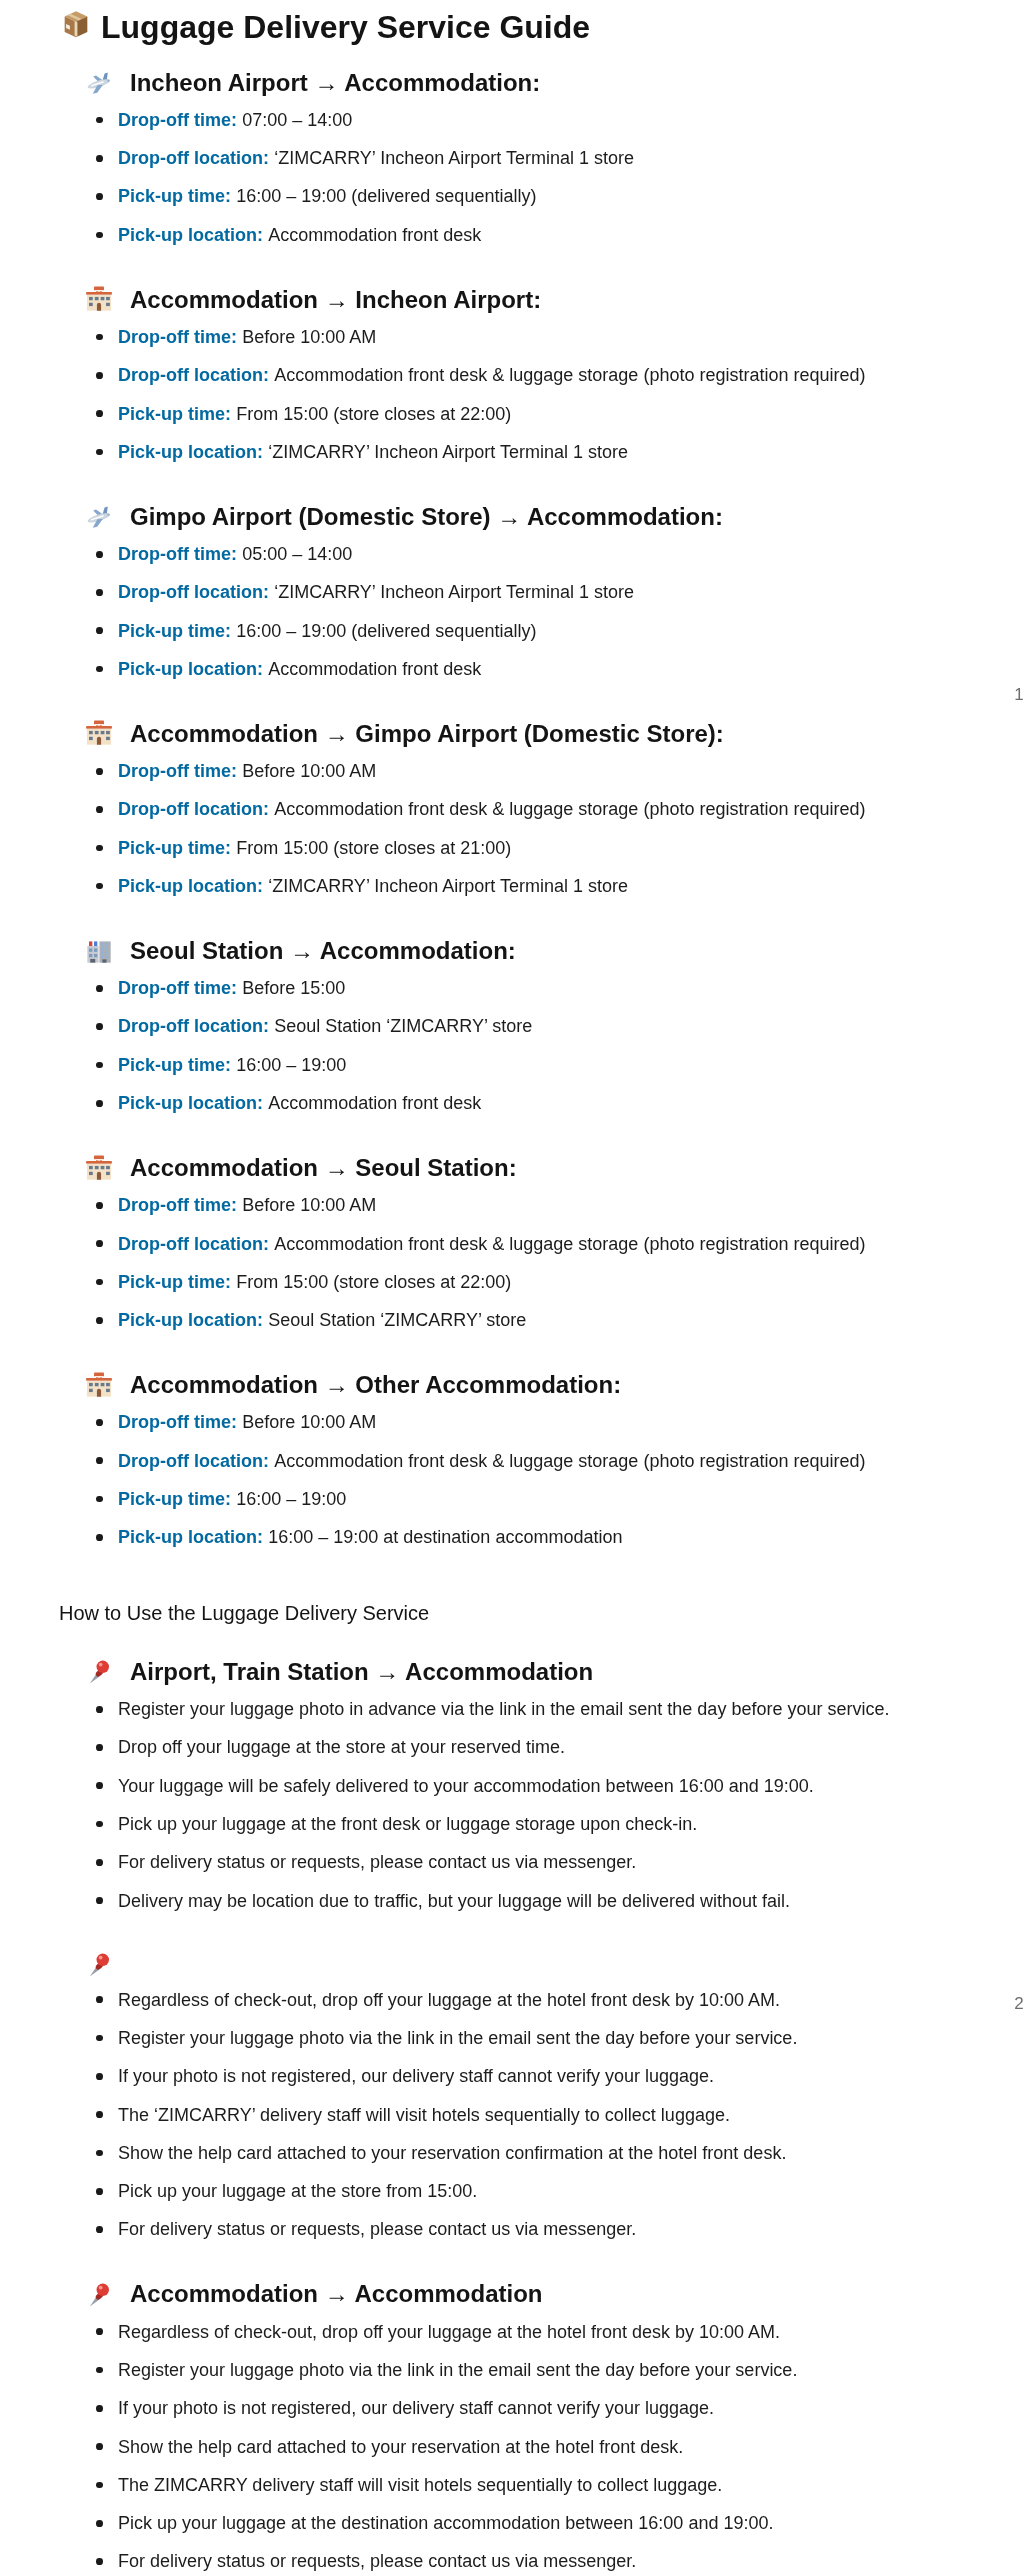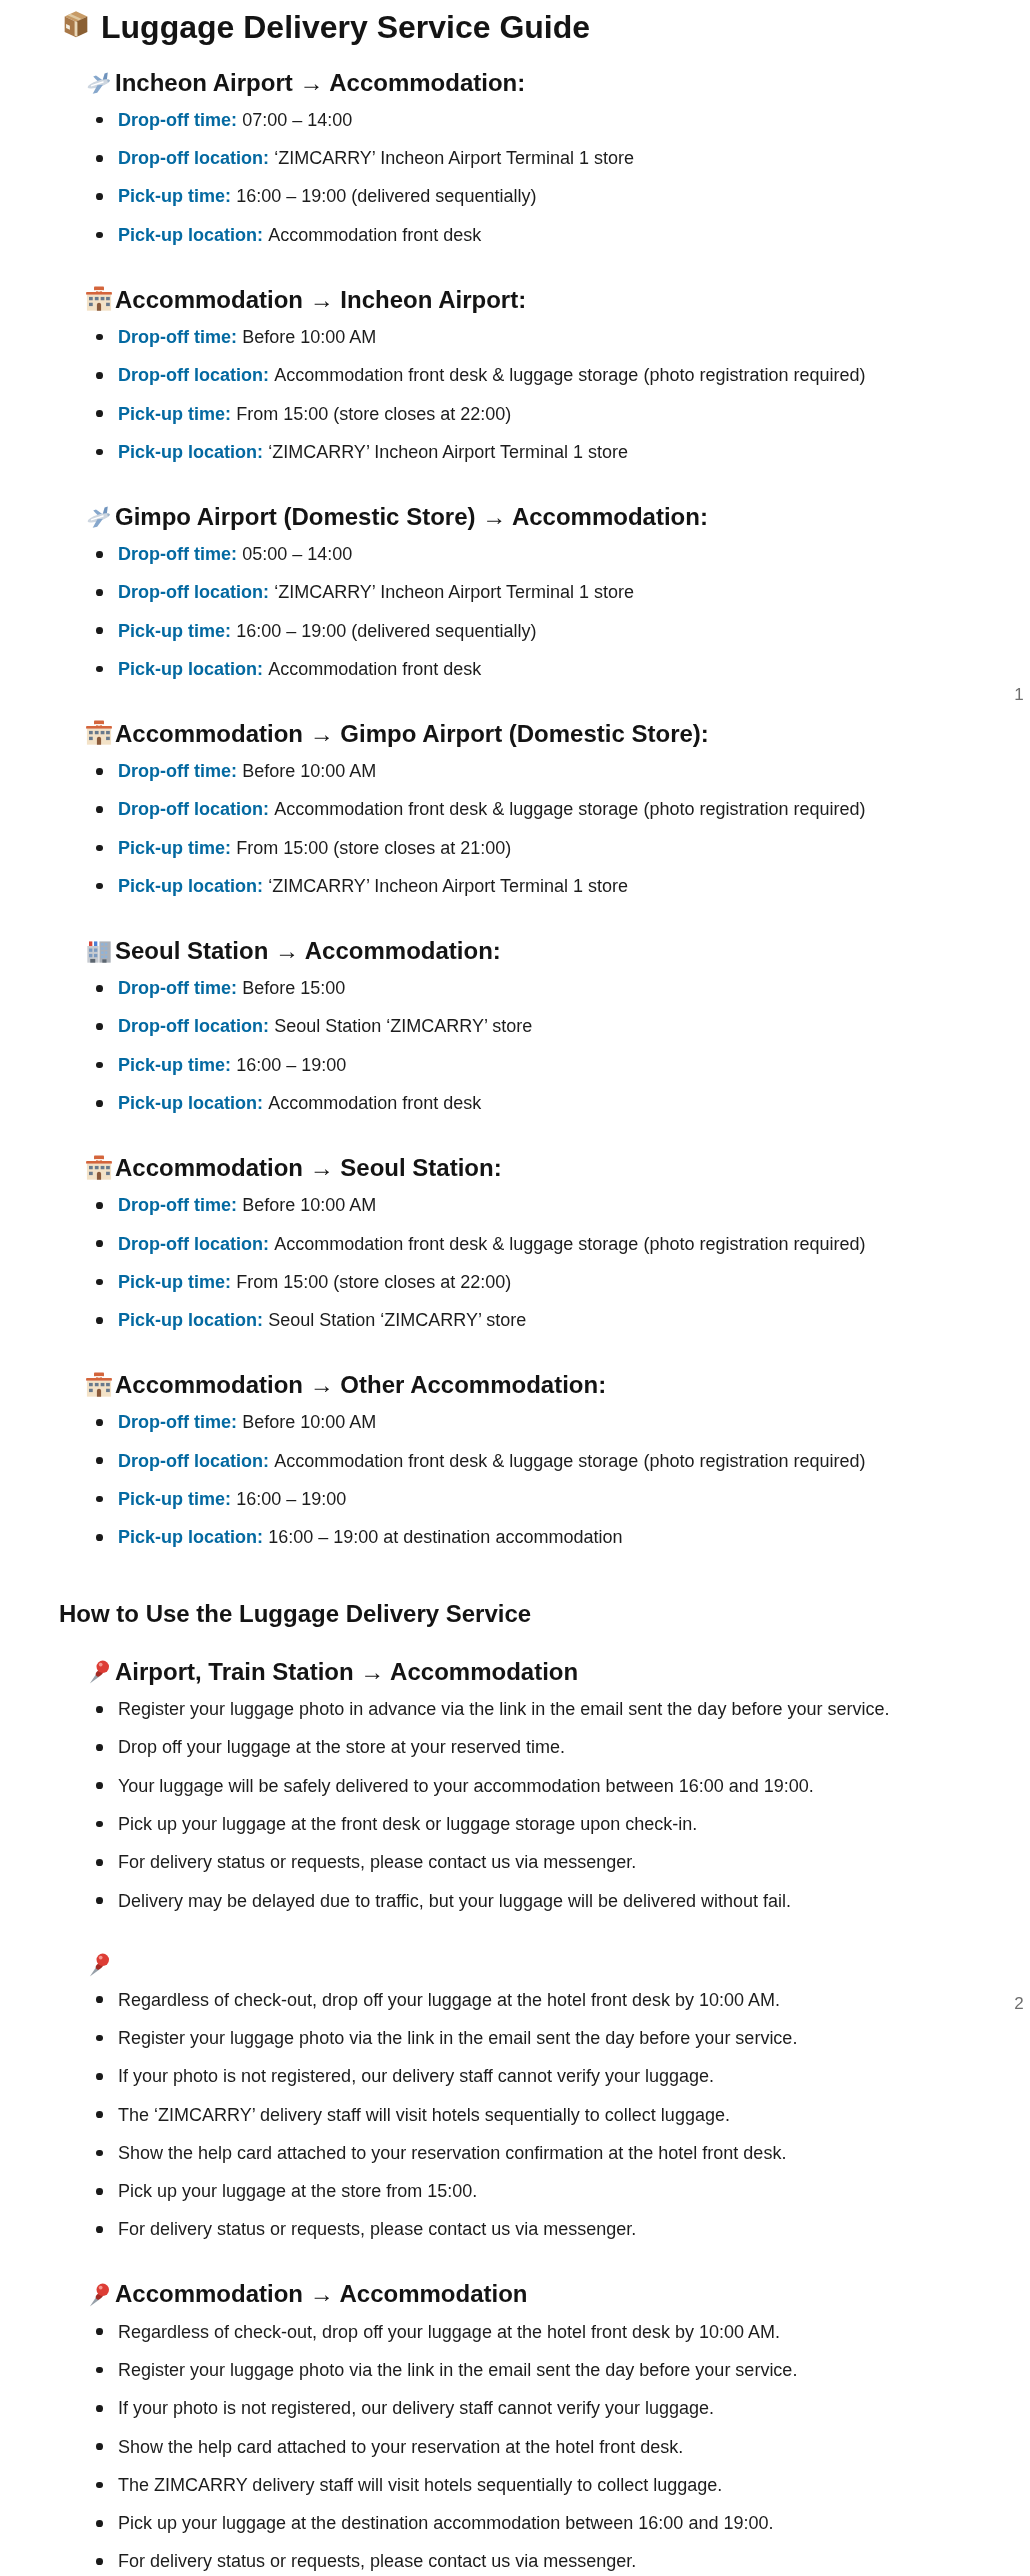--- a/index.html
+++ b/index.html
@@ -11,27 +11,27 @@
   }
   .doc{padding:7.2px 98px 0 59px;}
   
   h1.doc-title{
     font-size:32px;line-height:40px;font-weight:700;margin:0;
     display:flex;align-items:flex-start;gap:8px;color:#141414;
   }
   h1.doc-title .emo svg{width:34px;height:34px;display:block;}
   
   h1.howto-title{
-    font-size:24px;line-height:41px;font-weight:700;color:#141414;
+    font-size:20px;line-height:41px;font-weight:400;color:#141414;
     margin:41px 0 0 0;
   }
   
   h2.sec-h{
     font-size:24px;line-height:33px;font-weight:700;color:#141414;
-    margin:33px 0 7.2px 25px;display:flex;align-items:center;gap:1px;
+    margin:33px 0 7.2px 25px;display:flex;align-items:center;gap:16px;
   }
   h2.sec-h.first{margin-top:18.5px;}
   h2.sec-h.howto-first{margin-top:20.6px;}
   .emo{flex:0 0 auto;display:inline-flex;}
   .emo svg{width:30px;height:30px;display:block;}
   
   ul.blist{list-style:none;margin:0;padding:0;}
   ul.blist li{
     position:relative;padding-left:59px;
     font-size:18px;line-height:29px;margin:0 0 9.3px 0;color:#1c1c1c;
@@ -254,21 +254,21 @@
           </svg>
         </span>
       <span>Airport, Train Station → Accommodation</span>
     </h2>
     <ul class="blist">
       <li>Register your luggage photo in advance via the link in the email sent the day before your service.</li>
       <li>Drop off your luggage at the store at your reserved time.</li>
       <li>Your luggage will be safely delivered to your accommodation between 16:00 and 19:00.</li>
       <li>Pick up your luggage at the front desk or luggage storage upon check-in.</li>
       <li>For delivery status or requests, please contact us via messenger.</li>
-      <li>Delivery may be delayed due to traffic, but your luggage will be delivered without fail.</li>
+      <li>Delivery may be location due to traffic, but your luggage will be delivered without fail.</li>
     </ul>
   </section>
 
   <section>
     <h2 class="sec-h">
       <span class="emo">
           <svg viewBox="0 0 58 58" width="30" height="30">
             <use href="#sym-pushpin"></use>
           </svg>
         </span>

